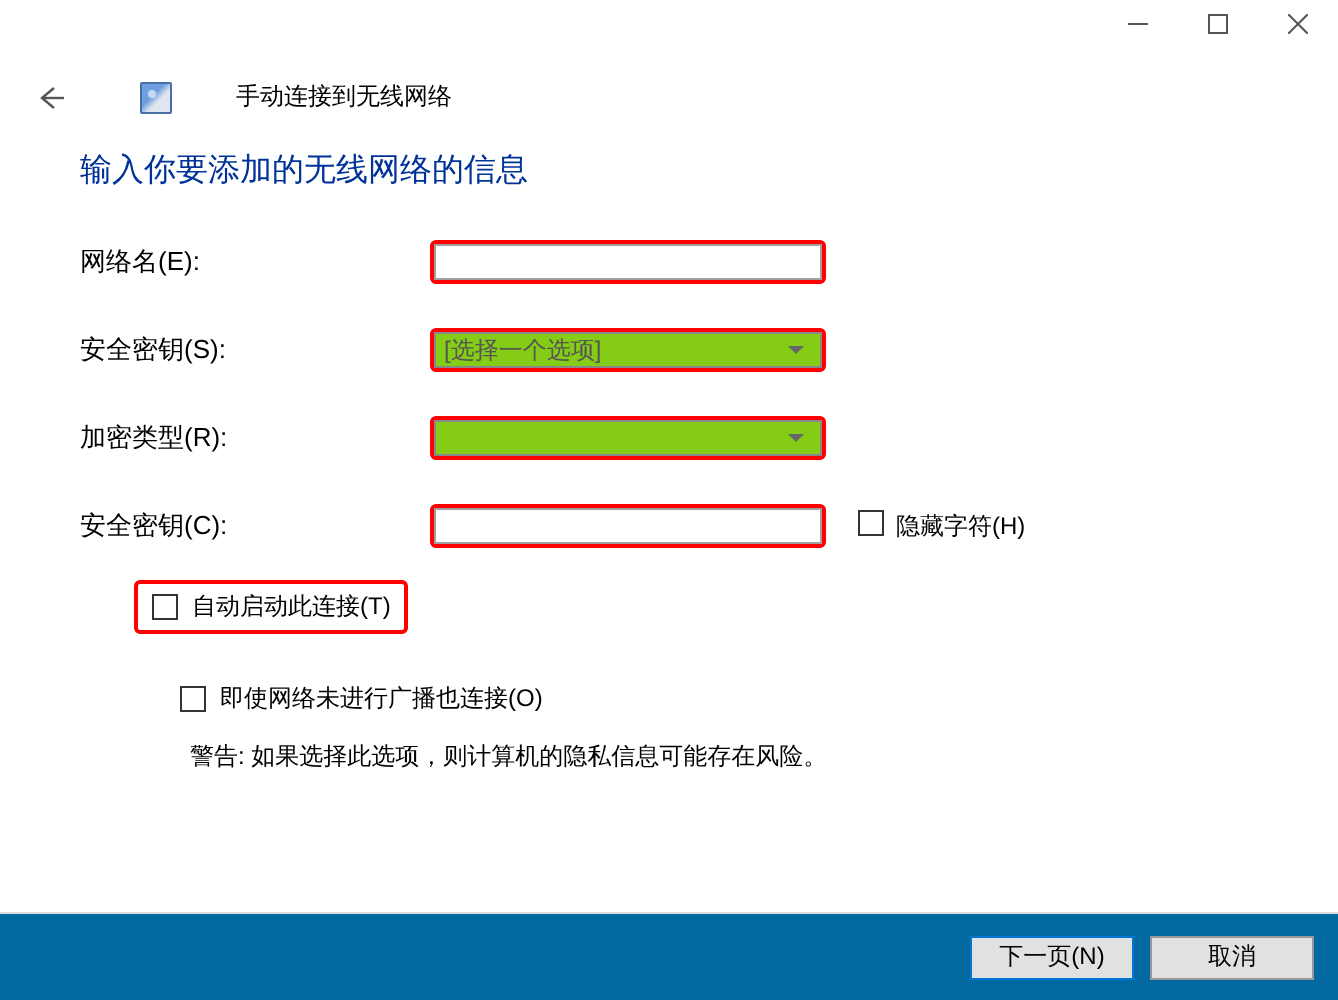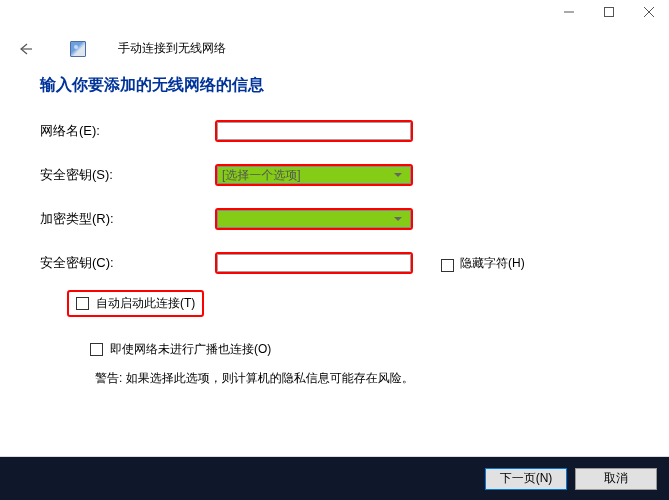--- a/index.html
+++ b/index.html
@@ -13,40 +13,40 @@
     
     .header { display: flex; align-items: center; padding: 12px 18px 4px 18px; gap: 24px; }
     .back-arrow { width: 14px; height: 14px; margin-right: 14px; }
     .back-arrow svg { stroke: #555; stroke-width: 1.2; fill: none; }
     .app-icon { width: 16px; height: 16px; margin-right: 8px; background: linear-gradient(135deg, #6ea0e0 40%, #e0e6f0 60%); border: 1px solid #4a6fa5; border-radius: 1px; position: relative; }
     .app-icon::after { content: ""; position: absolute; left: 3px; top: 3px; width: 4px; height: 4px; background: #fff; border-radius: 50%; opacity: .6; }
     .window-title { font-size: 12px; color: #000; }
 
     
     .content { padding: 14px 40px 0 40px; }
-    .heading { font-size: 16px; color: #003399; margin-bottom: 24px; font-weight: 700; }
+    .heading { font-size: 16px; color: #003399; margin-bottom: 24px; font-weight: 400; }
 
     .form-row { display: flex; align-items: center; margin-bottom: 22px; }
     .form-row.tight { margin-bottom: 16px; }
     .form-label { width: 175px; font-size: 13px; color: #000; }
     .field-wrap { width: 198px; height: 22px; border: 2px solid #f00; border-radius: 3px; display: flex; }
     .text-input { flex: 1; width: 100%; border: 1px solid #a0a0a0; font-size: 12px; padding: 0 4px; background: #fff; }
     .select-box { flex: 1; width: 100%; border: 1px solid #888; background: #84cc16; font-size: 12px; padding: 0 4px; display: flex; align-items: center; justify-content: space-between; color: #666; }
     .select-box.enabled { color: #555; }
     .chevron { width: 0; height: 0; border-left: 4px solid transparent; border-right: 4px solid transparent; border-top: 4px solid #666; margin-right: 4px; }
-    .after-field { margin-left: 28px; display: flex; align-items: flex-end; gap: 6px; }
+    .after-field { margin-left: 16px; display: flex; align-items: flex-start; gap: 6px; }
 
     .checkbox { width: 13px; height: 13px; border: 1px solid #333; background: #fff; flex-shrink: 0; }
 
     .checkbox-row { display: flex; align-items: center; gap: 7px; margin-left: 18px; margin-bottom: 12px; padding-left: 32px; }
     .checkbox-row.highlighted { border: 2px solid #f00; border-radius: 3px; padding: 3px 7px; display: inline-flex; margin-left: 27px; width: auto; }
     .warning-text { margin-left: 55px; font-size: 12px; color: #000; margin-top: 2px; }
 
     
-    .footer { position: absolute; bottom: 0; left: 0; right: 0; height: 44px; background: #0f172a; border-top: 1px solid #ddd; display: flex; justify-content: flex-end; align-items: center; padding: 18px 12px; gap: 8px; }
+    .footer { position: absolute; bottom: 0; left: 0; right: 0; height: 44px; background: #0369a1; border-top: 1px solid #ddd; display: flex; justify-content: flex-end; align-items: center; padding: 18px 12px; gap: 8px; }
     .footer button { min-width: 82px; height: 22px; font-size: 12px; border: 1px solid #999; background: #e1e1e1; padding: 0 12px; cursor: default; }
     .footer button:first-child { border: 1px solid #0078d7; }
   </style>
 </head>
 <body>
 
 <div class="titlebar">
   <div class="ctl">
     <svg viewBox="0 0 10 10">
         <line x1="0" y1="5" x2="10" y2="5"></line>

